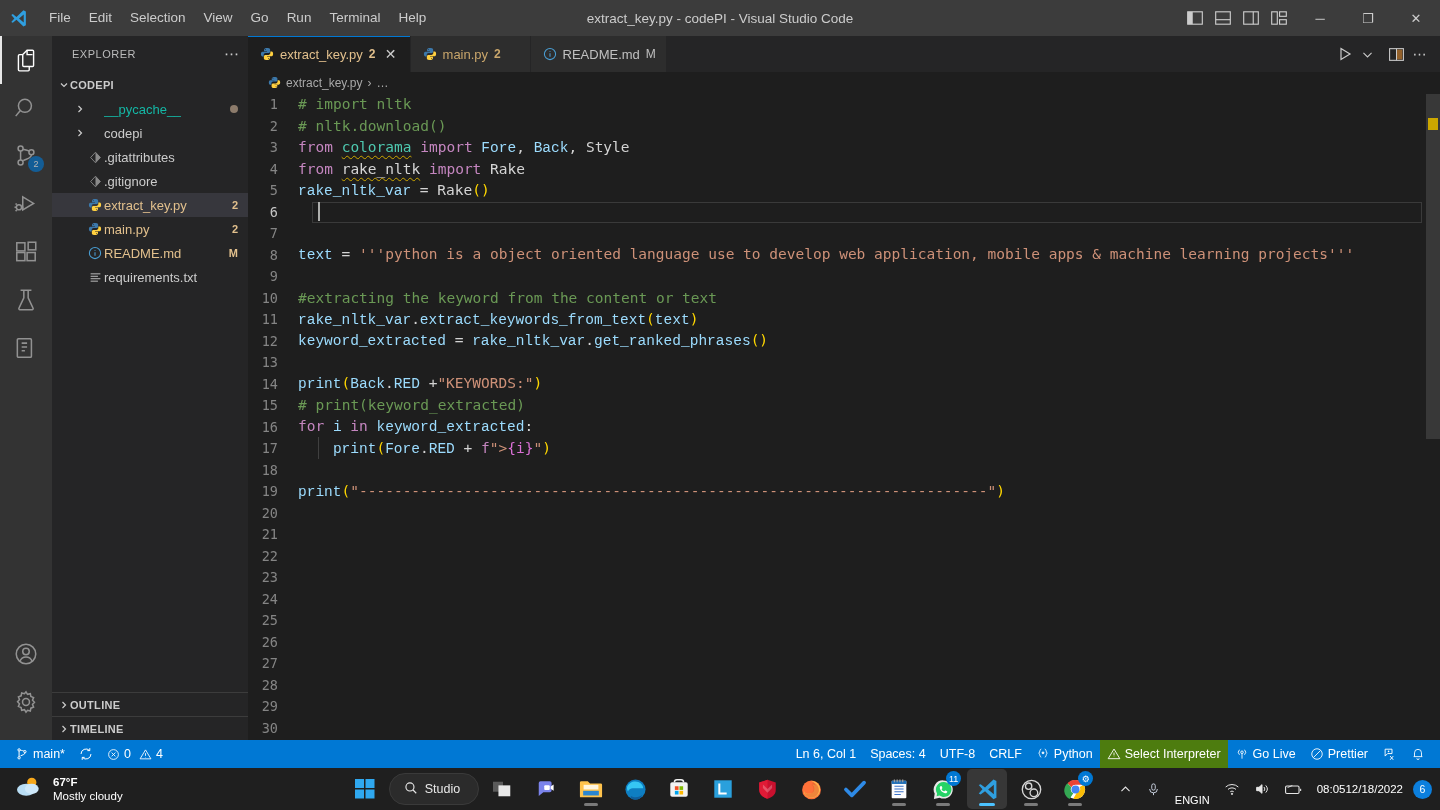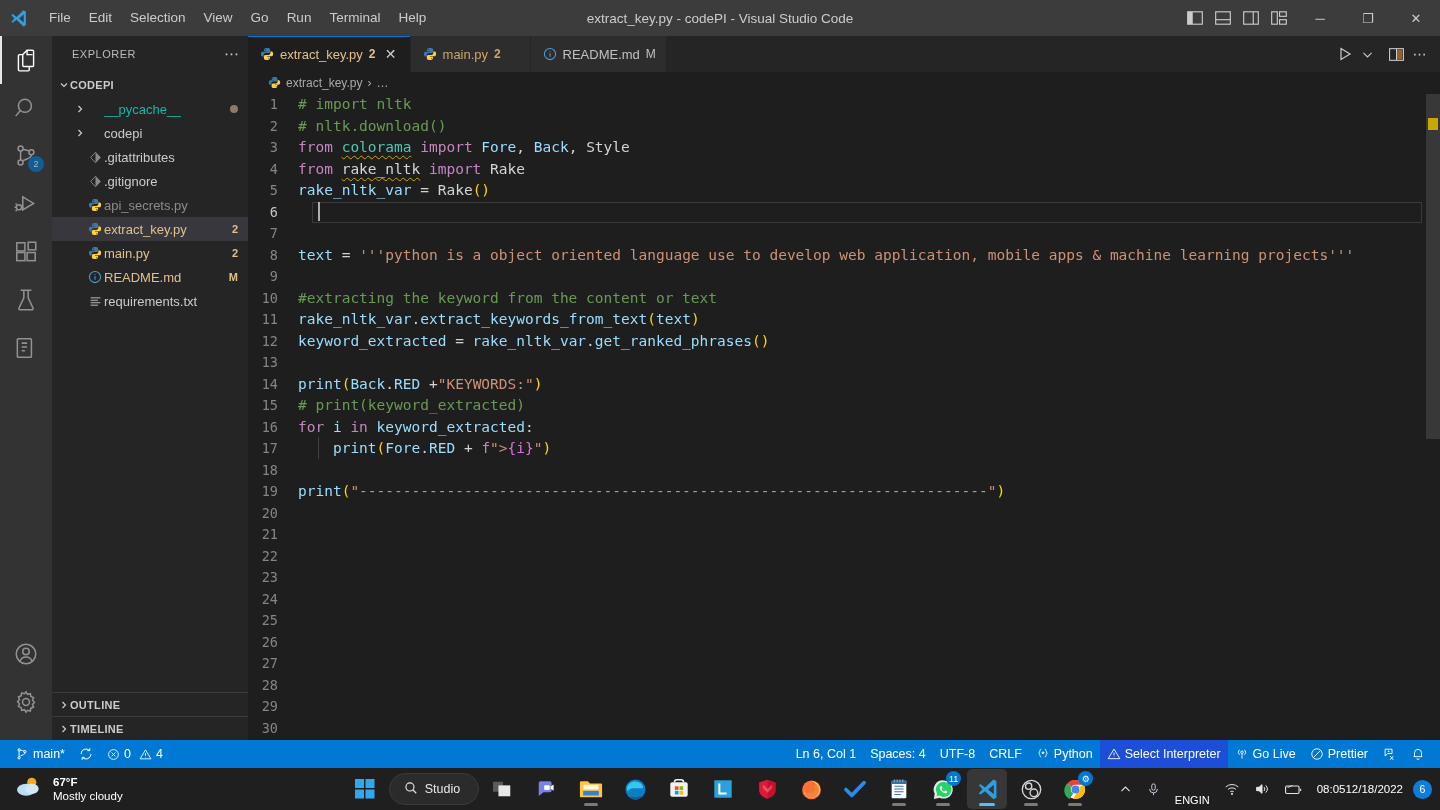--- a/index.html
+++ b/index.html
@@ -124,21 +124,21 @@
     width: 50px; text-align: right; padding-right: 20px; flex: none;
     color: #858585; font-size: 13.5px; font-family: "DejaVu Sans Mono", monospace;
   }
   .ln.cur { color: #c6c6c6; }
   .ltext { white-space: pre; }
 
   
   .t-com  { color: #6a9955; }
   .t-kw   { color: #c586c0; }
   .t-mod  { color: #4ec9b0; }
-  .t-var  { color: #9cdcfe; }
+  .t-var  { color: #9cdcfe; font-family: Liberation Mono, monospace; }
   .t-str  { color: #ce9178; }
   .t-op   { color: #d4d4d4; }
   .t-par  { color: #ffd700; }
   .t-par2 { color: #da70d6; }
   .t-plain{ color: #d4d4d4; }
   .squig {
     text-decoration: underline wavy #cca700;
     text-underline-offset: 3px;
     text-decoration-thickness: 1px;
   }
@@ -154,21 +154,21 @@
   .scroll-thumb { position: absolute; right: 0; top: 0; width: 14px; height: 345px; background: #4f4f4f; opacity:.55; }
   .ovr-mark { position: absolute; right: 2px; width: 10px; height: 12px; background: #cca700; }
 
   
   .statusbar {
     position: absolute; left: 0; bottom: 42px; width: 1440px; height: 28px;
     background: #0078d4; color: #ffffff; display: flex; align-items: center;
     font-size: 12.5px;
   }
   .sb-item { display:flex; align-items:center; gap:4px; padding: 14px 7px; height:16px; cursor:pointer; white-space:nowrap; }
-  .sb-item.warnbg { background: #1d4ed8; }
+  .sb-item.warnbg { background: #4d7c0f; }
   .sb-right { margin-left: auto; display:flex; align-items:center; }
 
   
   .taskbar {
     position: absolute; left: 0; bottom: 0; width: 1440px; height: 42px;
     background: #1f1f1f; display: flex; align-items: center; color: #ffffff;
   }
   .weather { display:flex; align-items:center; gap:9px; padding-left: 14px; cursor:pointer; }
   .weather-txt { font-size: 11.5px; line-height: 14px; }
   .weather-txt b { font-weight: bold; display:block; }
@@ -373,29 +373,20 @@
       <div class="tree-row" style="padding-left:34px">
         <span class="ficon">
           <svg width="13" height="13" viewBox="0 0 16 16">
               <path d="M8 1.5l6 6.5-6 6.5-6-6.5z" fill="none" stroke="#8a8a8a" stroke-width="1.1"></path>
               <path d="M8 1.5l6 6.5-6 6.5z" fill="#8a8a8a"></path>
             </svg>
         </span>
         <span class="fname" style="color:#cccccc">.gitignore</span>
       </div>
 
-      <div class="tree-row" style="padding-left:34px">
-        <span class="ficon">
-          <svg width="14" height="14" viewBox="0 0 16 16">
-              <path d="M7.9 1.2c-1.8 0-3.3.6-3.3 2v1.6h3.4v.5H3.3S1 5 1 8s2 2.8 2 2.8h1.2V9.1c0-1.2 1-2.2 2.2-2.2h3.3c1 0 1.9-.8 1.9-1.8V3.2c0-1-1-2-2.4-2H7.9zm-1.8 1c.3 0 .6.3.6.6s-.3.6-.6.6-.6-.3-.6-.6.3-.6.6-.6z" fill="#3c78aa"></path>
-              <path d="M8.1 14.8c1.8 0 3.3-.6 3.3-2v-1.6H8v-.5h4.7S15 11 15 8s-2-2.8-2-2.8h-1.2v1.7c0 1.2-1 2.2-2.2 2.2H6.3c-1 0-1.9.8-1.9 1.8v1.9c0 1 1 2 2.4 2h1.3zm1.8-1c-.3 0-.6-.3-.6-.6s.3-.6.6-.6.6.3.6.6-.3.6-.6.6z" fill="#ffd040"></path>
-            </svg>
-        </span>
-        <span class="fname" style="color:#8c8c8c">api_secrets.py</span>
-      </div>
 
       <div class="tree-row selected" style="padding-left:34px">
         <span class="ficon">
           <svg width="14" height="14" viewBox="0 0 16 16">
               <path d="M7.9 1.2c-1.8 0-3.3.6-3.3 2v1.6h3.4v.5H3.3S1 5 1 8s2 2.8 2 2.8h1.2V9.1c0-1.2 1-2.2 2.2-2.2h3.3c1 0 1.9-.8 1.9-1.8V3.2c0-1-1-2-2.4-2H7.9zm-1.8 1c.3 0 .6.3.6.6s-.3.6-.6.6-.6-.3-.6-.6.3-.6.6-.6z" fill="#3c78aa"></path>
               <path d="M8.1 14.8c1.8 0 3.3-.6 3.3-2v-1.6H8v-.5h4.7S15 11 15 8s-2-2.8-2-2.8h-1.2v1.7c0 1.2-1 2.2-2.2 2.2H6.3c-1 0-1.9.8-1.9 1.8v1.9c0 1 1 2 2.4 2h1.3zm1.8-1c-.3 0-.6-.3-.6-.6s.3-.6.6-.6.6.3.6.6-.3.6-.6.6z" fill="#ffd040"></path>
             </svg>
         </span>
         <span class="fname" style="color:#e2c08d">extract_key.py</span>
         <span class="fbadge" style="color:#e2c08d">2</span>

